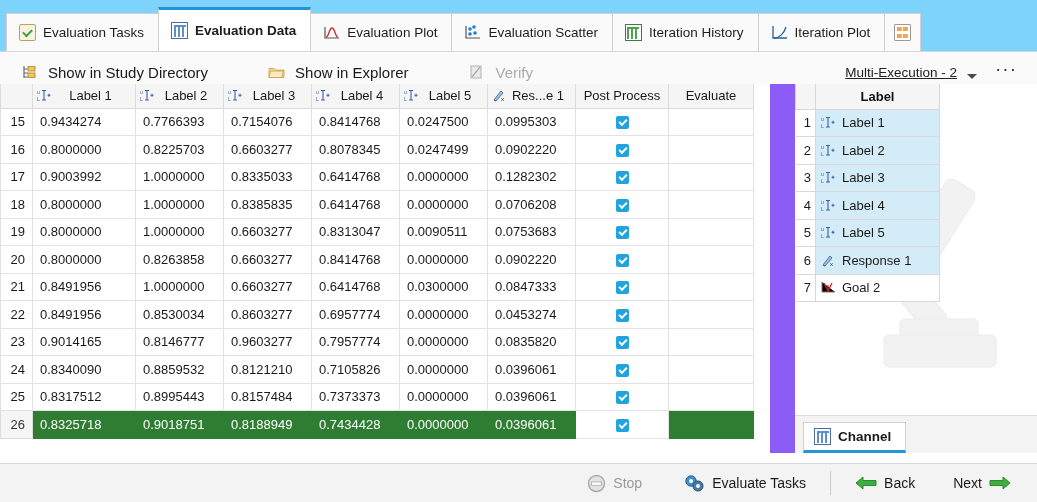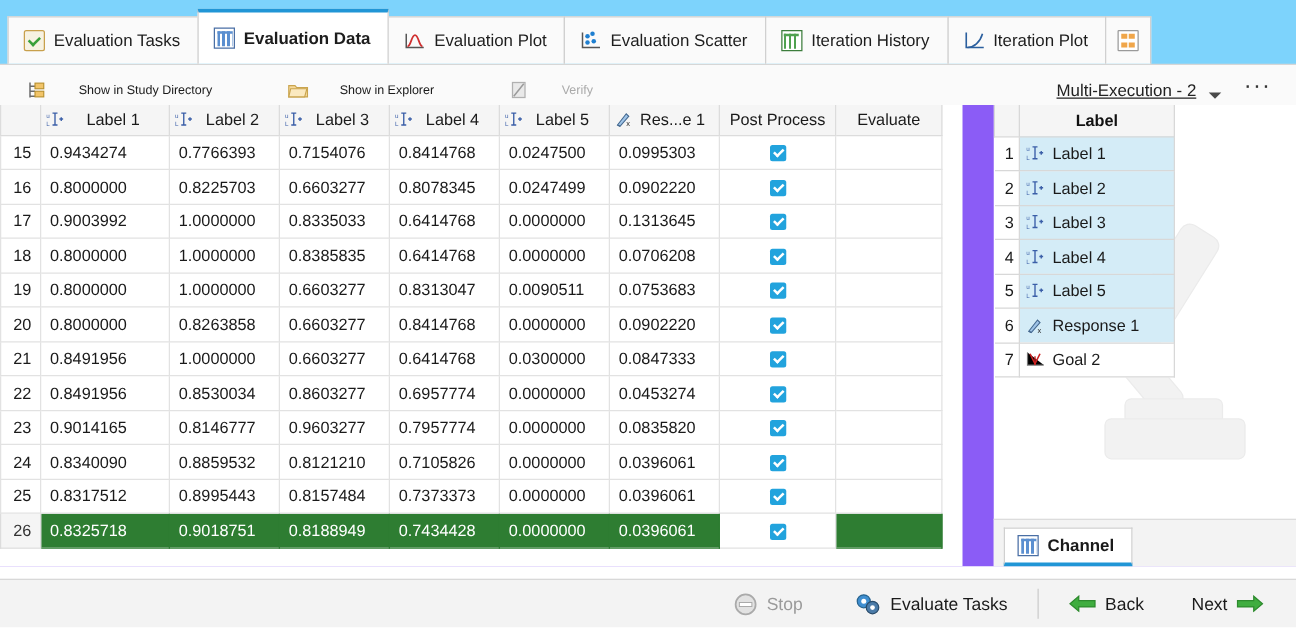--- a/index.html
+++ b/index.html
@@ -83,23 +83,23 @@
       linear-gradient(#f0a64a 0 0) 100% 100%/44% 40% no-repeat;
   }
 
   
   .toolbar{
     position:absolute; left:0; top:52px; width:1037px; height:42px;
     background:#fafafa; border-bottom:1px solid #dadada;
     display:flex; align-items:center;
   }
   .tbtn{
-    display:flex; align-items:center; gap:25px;
+    display:flex; align-items:center; gap:10px;
     padding:4px 10px; margin-left:10px;
-    font-size:10px; color:#1a1a1a; cursor:pointer; white-space:nowrap;
+    font-size:15px; color:#1a1a1a; cursor:pointer; white-space:nowrap;
     border:1px solid transparent; border-radius:2px;
   }
   .tbtn.disabled{ color:#aaaaaa; cursor:default; }
   .tbtn .tbi{ width:17px;height:17px;position:relative;flex:0 0 auto; }
 
   .tb-right{
     margin-left:auto; display:flex; align-items:center; gap:4px; padding-right:12px;
   }
   .multiexec{ font-size:13.5px; color:#222;text-decoration:underline; }
   .caret{
@@ -423,21 +423,21 @@
             <td class="comment"></td>
           </tr>
 
           <tr>
             <td class="rownum">17</td>
             <td>0.9003992</td>
             <td>1.0000000</td>
             <td>0.8335033</td>
             <td>0.6414768</td>
             <td>0.0000000</td>
-            <td>0.1313645</td>
+            <td>0.1282302</td>
             <td class="postproc"><span class="cbx"></span></td>
             <td class="comment"></td>
           </tr>
 
           <tr>
             <td class="rownum">18</td>
             <td>0.8000000</td>
             <td>1.0000000</td>
             <td>0.8385835</td>
             <td>0.6414768</td>

